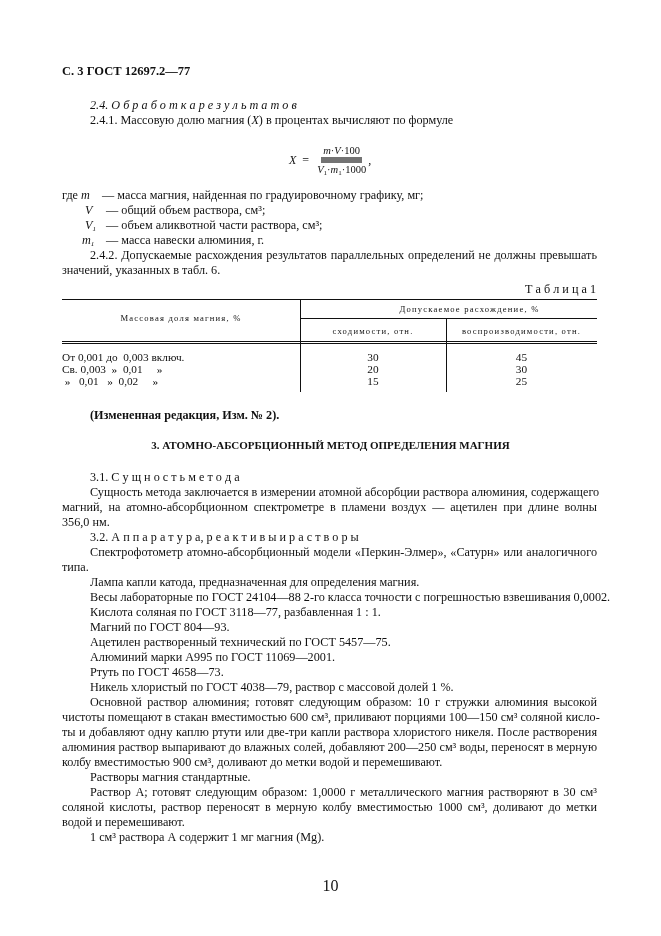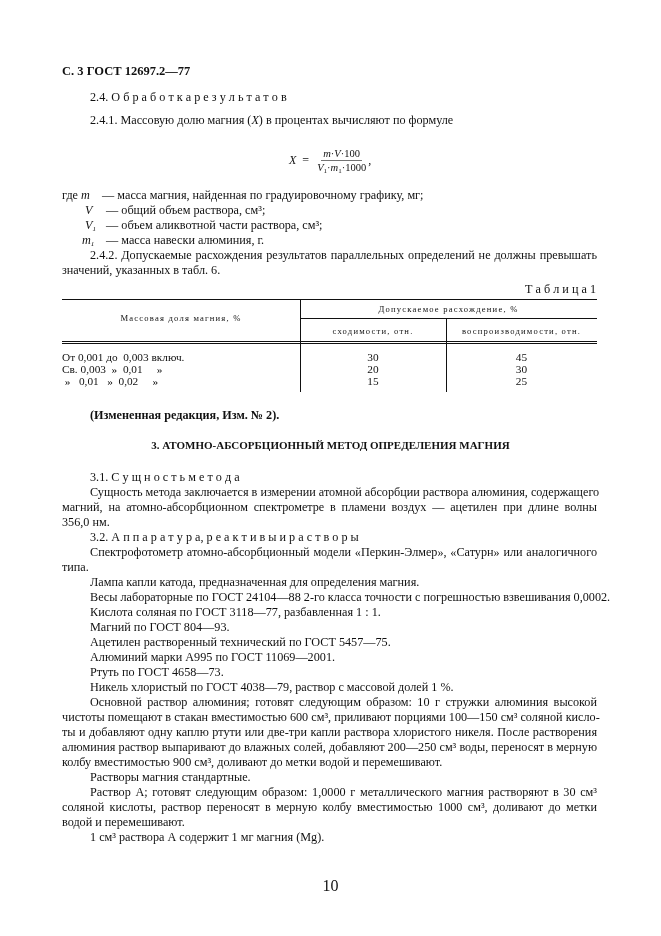--- a/index.html
+++ b/index.html
@@ -11,21 +11,21 @@
   .abs { position: absolute; white-space: nowrap; }
   .hdr { left: 62px; top: 64px; font-weight: bold; font-size: 12.5px; }
   .line { position: absolute; left: 62px; width: 535px; white-space: nowrap; line-height: 15px; }
   .ind { padding-left: 28px; box-sizing: border-box; }
   .just { text-align: justify; text-align-last: justify; }
   i.v { font-style: italic; }
   sub { font-size: 7px; vertical-align: -2px; line-height: 0; }
 
   .formula { position: absolute; left: 289px; top: 142px; height: 36px; display: flex; align-items: center; font-size: 12px; }
   .frac { display: inline-flex; flex-direction: column; align-items: center; margin-left: 6px; }
-  .frac .num { font-size: 10.5px; padding: 0 2px 1px; border-bottom: 1px solid #737373; }
+  .frac .num { font-size: 10.5px; padding: 0 2px 1px; border-bottom: 6px solid #737373; }
   .frac .den { font-size: 10.5px; padding: 1px 2px 0; }
 
   .legend-row { position: absolute; white-space: nowrap; line-height: 15px; }
   .legend-row .sym { display: inline-block; width: 18px; font-style: italic; }
 
   
   .tbl { position: absolute; left: 62px; top: 299px; width: 535px; height: 93px; font-size: 8.6px; letter-spacing: 1.2px; }
   .tbl .hl { position: absolute; background: #111; height: 1px; }
   .tbl .vl { position: absolute; background: #111; width: 1px; }
   .tbl .cell { position: absolute; text-align: center; }
@@ -33,21 +33,21 @@
 
   .center { position: absolute; left: 0; width: 661px; text-align: center; }
   .bold { font-weight: bold; }
   .pagenum { top: 877px; font-size: 16px; }
 </style>
 </head>
 <body>
 
 <div class="abs hdr">С. 3 ГОСТ 12697.2—77</div>
 
-<div class="line ind" style="top:90px;">2.4. О б р а б о т к а   р е з у л ь т а т о в</div>
+<div class="line ind" style="top:98px;font-style:italic;">2.4. О б р а б о т к а   р е з у л ь т а т о в</div>
 <div class="line ind" style="top:113px;"><span>2.4.1. Массовую долю магния (</span><i class="v">X</i><span>) в процентах вычисляют по формуле</span></div>
 
 <div class="formula">
   <i>X</i>
   <span style="margin-left:6px;">=</span>
   <span class="frac">
     <span class="num"><i>m</i>·<i>V</i>·100</span>
     <span class="den"><i>V</i><sub>1</sub>·<i>m</i><sub>1</sub>·1000</span>
   </span>
   <span>,</span>
@@ -78,21 +78,21 @@
 
 <div class="tbl">
   <div class="hl" style="left:0; top:0; width:535px;"></div>
   <div class="hl" style="left:238px; top:19px; width:297px;"></div>
   <div class="hl" style="left:0; top:42px; width:535px;"></div>
   <div class="hl" style="left:0; top:44px; width:535px;"></div>
   <div class="vl" style="left:238px; top:0; height:93px;"></div>
   <div class="vl" style="left:384px; top:19px; height:74px;"></div>
 
   <div class="cell" style="left:0; top:14px; width:238px;">Массовая доля магния, %</div>
-  <div class="cell" style="left:238px; top:5px; width:297px;">Допускаемое расхождение, %</div>
+  <div class="cell" style="left:238px; top:5px; width:297px;padding-left:21px;">Допускаемое расхождение, %</div>
   <div class="cell" style="left:238px; top:27px; width:146px;">сходимости, отн.</div>
   <div class="cell" style="left:384px; top:27px; width:151px;">воспроизводимости, отн.</div>
 
   <div>
     <div class="row" style="left:0; top:53px; white-space:pre;">От 0,001 до  0,003 включ.</div>
     <div class="row" style="left:238px; top:53px; width:146px; text-align:center;">30</div>
     <div class="row" style="left:384px; top:53px; width:151px; text-align:center;">45</div>
   </div>
   <div>
     <div class="row" style="left:0; top:65px; white-space:pre;">Св. 0,003  »  0,01     »</div>

